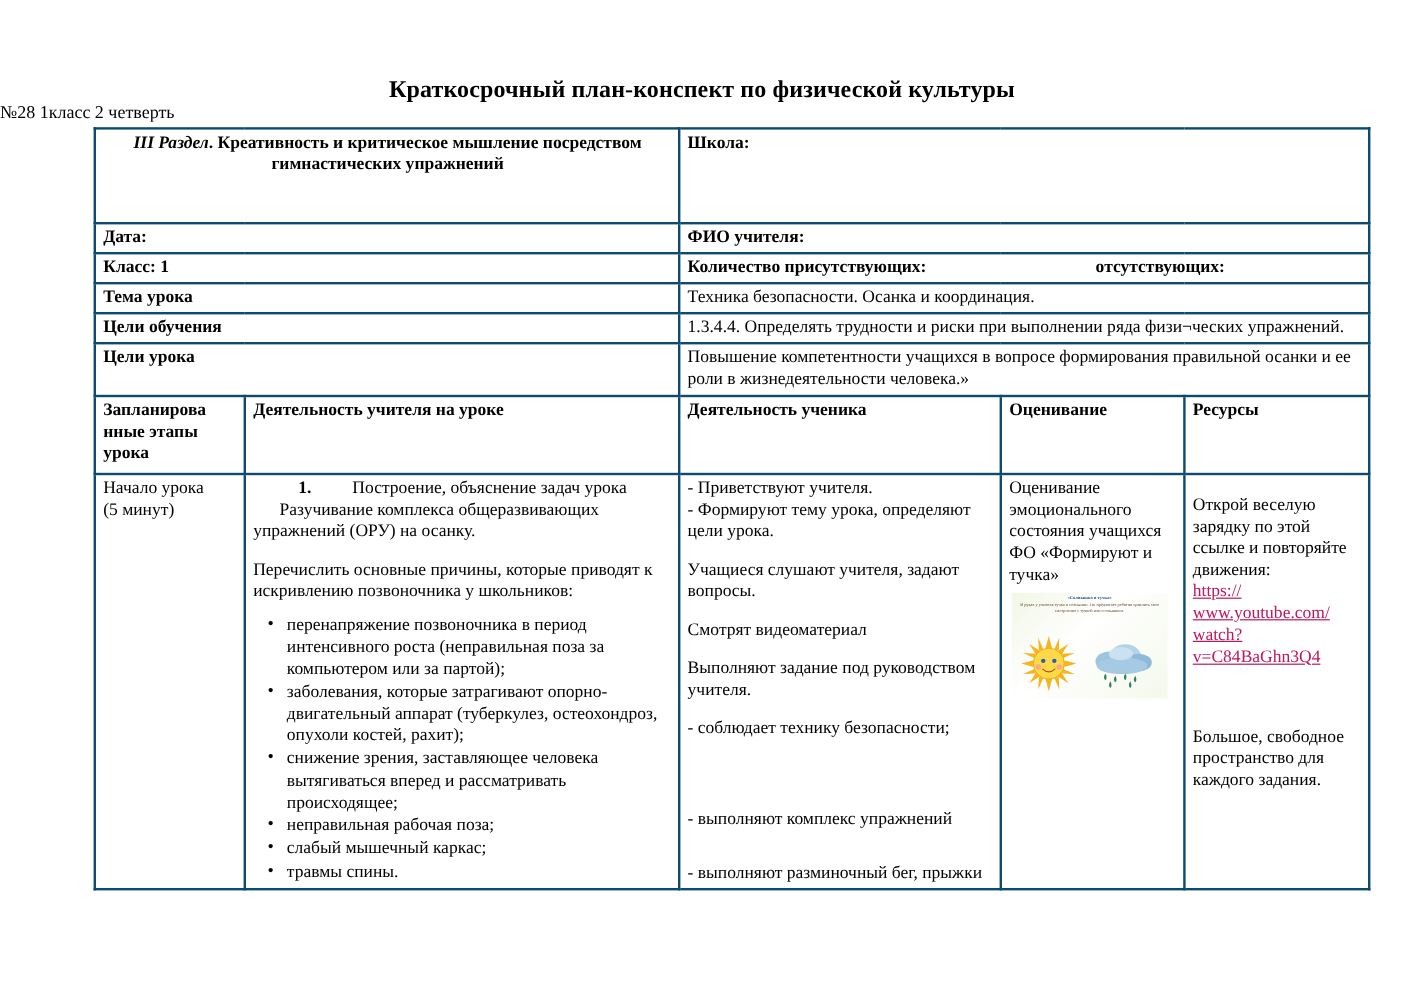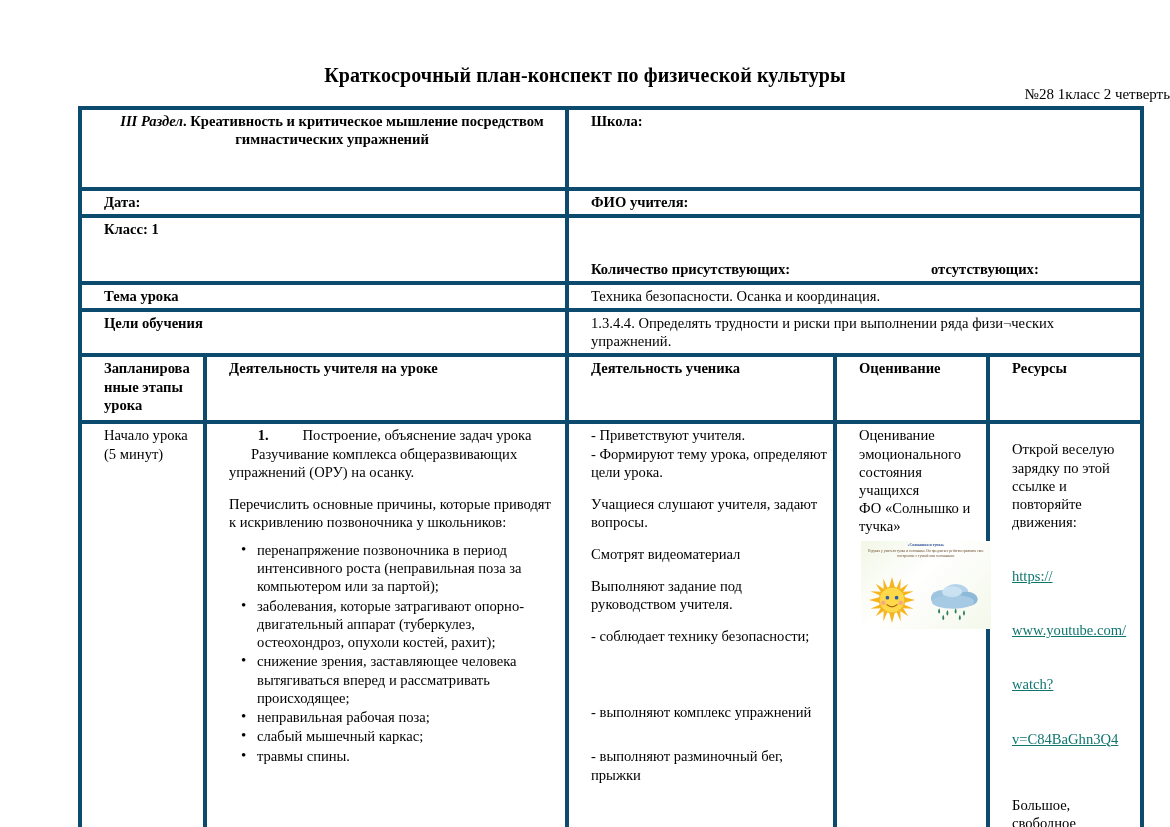--- a/index.html
+++ b/index.html
@@ -30,59 +30,58 @@
     text-align: center;
     font-weight: bold;
     font-size: 20px;
     letter-spacing: 0.1px;
   }
   .doc-subtitle {
     position: absolute;
     left: 0;
     top: 86px;
     width: 1170px;
-    text-align: right;
+    text-align: left;
     font-size: 15px;
     font-weight: normal;
   }
 
   
   table.plan {
     position: absolute;
     left: 78px;
     top: 106px;
     width: 1062px;
     border-collapse: collapse;
     table-layout: fixed;
   }
   table.plan td {
-    border: 4px solid #0c4a6e;
+    border: 2px solid #0c4a6e;
     vertical-align: top;
-    padding: 2px 5px 3px 22px;
+    padding: 2px 5px 3px 6px;
     font-size: 14.6px;
     line-height: 1.24;
   }
   .b { font-weight: bold; }
 
   
   .hdr-left {
     width: 347px;
     text-align: center;
     font-weight: bold;
     padding-top: 5px;
   }
   .sect-ital {
     font-style: italic;
     font-weight: bold;
   }
   .tall { height: 72px; }
   .hdr-right { }
   .attend-wrap {
     display: flex;
-    margin-top: 40px;
   }
   .attend-1 { width: 340px; }
 
   .hod {
     text-align: center;
     font-weight: bold;
     padding: 2px 0 3px 0;
   }
 
   
@@ -134,26 +133,25 @@
   ul.causes li:before {
     content: "\2022";
     position: absolute;
     left: -14px;
     top: -1px;
     font-size: 15px;
   }
 
   .res-text { margin: 0; }
   .link {
-    color: #0f766e;
+    color: #be185d;
     text-decoration: underline;
     word-break: break-all;
     display: block;
     line-height: 1.25;
-    margin-top: 36px;
   }
 
   
   .pic {
     width: 130px;
     height: 88px;
     margin: 6px 0 0 2px;
     background: linear-gradient(135deg, #f2f7e6 0%, #ffffff 42%, #f4f8ea 100%);
     position: relative;
     overflow: hidden;
@@ -229,20 +227,24 @@
     <tr>
       <td class="b" colspan="2">Тема урока</td>
       <td colspan="3">Техника безопасности. Осанка и координация.</td>
     </tr>
 
     <tr>
       <td class="b" colspan="2">Цели обучения</td>
       <td colspan="3">1.3.4.4. Определять трудности и риски при выполнении ряда физи¬ческих упражнений.</td>
     </tr>
 
+    <tr>
+      <td class="b" colspan="2">Цели урока</td>
+      <td colspan="3">Повышение компетентности учащихся в вопросе формирования правильной осанки и ее роли в жизнедеятельности человека.»</td>
+    </tr>
 
 
     <tr>
       <td class="colhead">Запланирова нные этапы урока</td>
       <td class="colhead">Деятельность учителя на уроке</td>
       <td class="colhead">Деятельность ученика</td>
       <td class="colhead">Оценивание</td>
       <td class="colhead">Ресурсы</td>
     </tr>
 
@@ -282,21 +284,21 @@
         <div class="gap"></div>
         <p class="para">- соблюдает технику безопасности;</p>
         <div class="gap" style="height:58px"></div>
         <p class="para">- выполняют комплекс упражнений</p>
         <div class="gap" style="height:26px"></div>
         <p class="para">- выполняют разминочный бег, прыжки</p>
       </td>
 
       <td class="body-cell">
         <p class="para">Оценивание эмоционального состояния учащихся</p>
-        <p class="para">ФО «Солнышко и тучка»</p>
+        <p class="para">ФО «Формируют и тучка»</p>
 
         <div class="pic">
           <div class="pic-cap">
             <span class="t">«Солнышко и тучка»</span><br>
             <span>В руках у учителя тучка и солнышко. Он предлагает ребятам сравнить свое настроение с тучкой или солнышком.</span>
           </div>
 
           <svg class="pic-sun" viewBox="0 0 100 100">
             <g fill="#f6b51e">
               <path d="M50 0 L56 22 L44 22 Z"></path>

